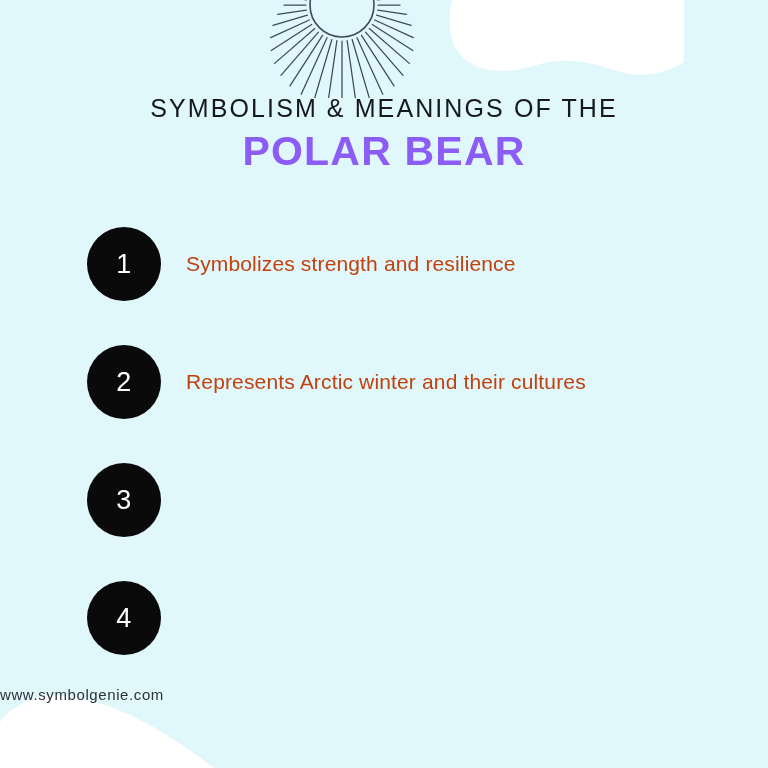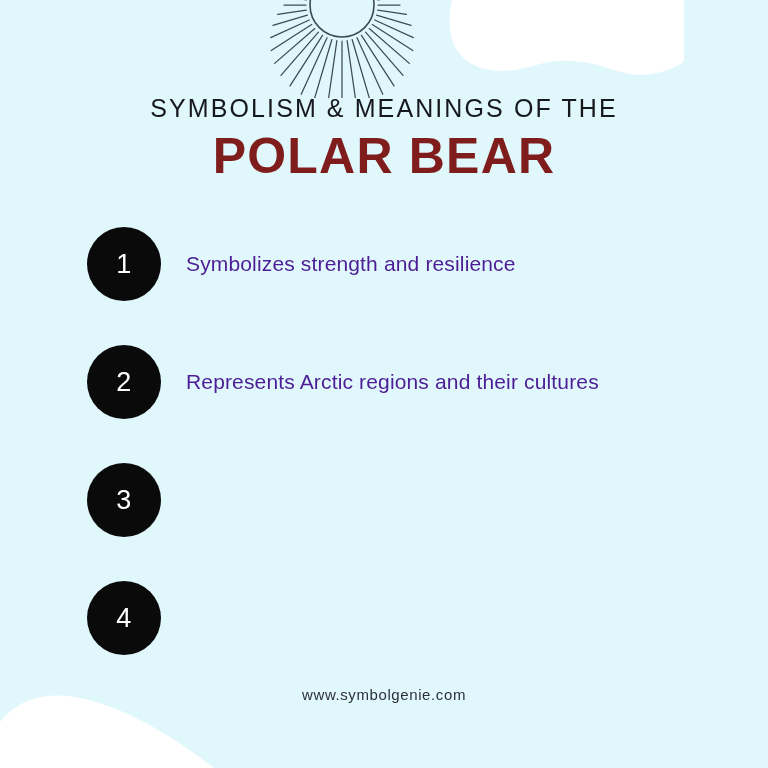--- a/index.html
+++ b/index.html
@@ -63,24 +63,24 @@
     font-size: 25px;
     font-weight: 400;
     letter-spacing: 2.1px;
     color: #15181c;
     line-height: 1;
     white-space: nowrap;
   }
   #maintitle {
     margin-top: 9px;
     font-family: "Liberation Sans", sans-serif;
-    font-size: 50px;
+    font-size: 41px;
     font-weight: 700;
     letter-spacing: 1.2px;
-    color: #7f1d1d;
+    color: #8b5cf6;
     line-height: 1.05;
     white-space: nowrap;
   }
 
   
   #list {
     position: absolute;
     top: 227px;
     left: 87px;
     width: 640px;
@@ -105,32 +105,31 @@
     font-family: "Liberation Sans", sans-serif;
     font-size: 27px;
     font-weight: 400;
     letter-spacing: 0.5px;
   }
   .item-text {
     margin-left: 25px;
     font-family: "Liberation Sans", sans-serif;
     font-size: 21px;
     font-weight: 400;
-    color: #4c1d95;
+    color: #c2410c;
     letter-spacing: 0.15px;
     white-space: nowrap;
   }
 
   
   #footer {
     position: absolute;
     top: 686px;
     left: 0;
     width: 768px;
-    text-align: center;
     font-family: "Liberation Sans", sans-serif;
     font-size: 15px;
     font-weight: 400;
     color: #2c3138;
     letter-spacing: 0.6px;
   }
 </style>
 </head>
 <body>
 
@@ -203,21 +202,21 @@
 
   <div id="list">
 
     <div class="list-item">
       <div class="badge">1</div>
       <div class="item-text">Symbolizes strength and resilience</div>
     </div>
 
     <div class="list-item">
       <div class="badge">2</div>
-      <div class="item-text">Represents Arctic regions and their cultures</div>
+      <div class="item-text">Represents Arctic winter and their cultures</div>
     </div>
 
     <div class="list-item">
       <div class="badge">3</div>
     </div>
 
     <div class="list-item">
       <div class="badge">4</div>
     </div>
 

